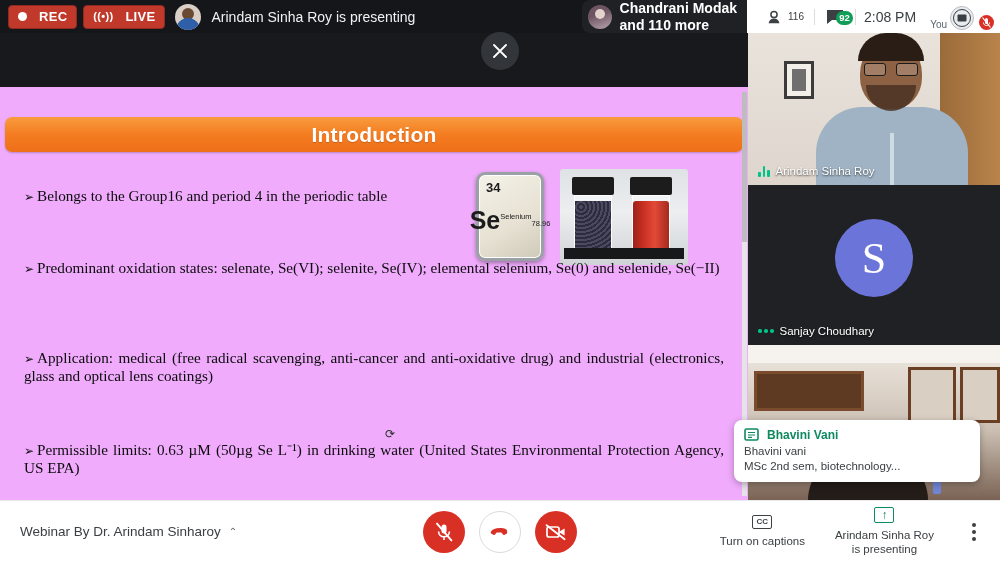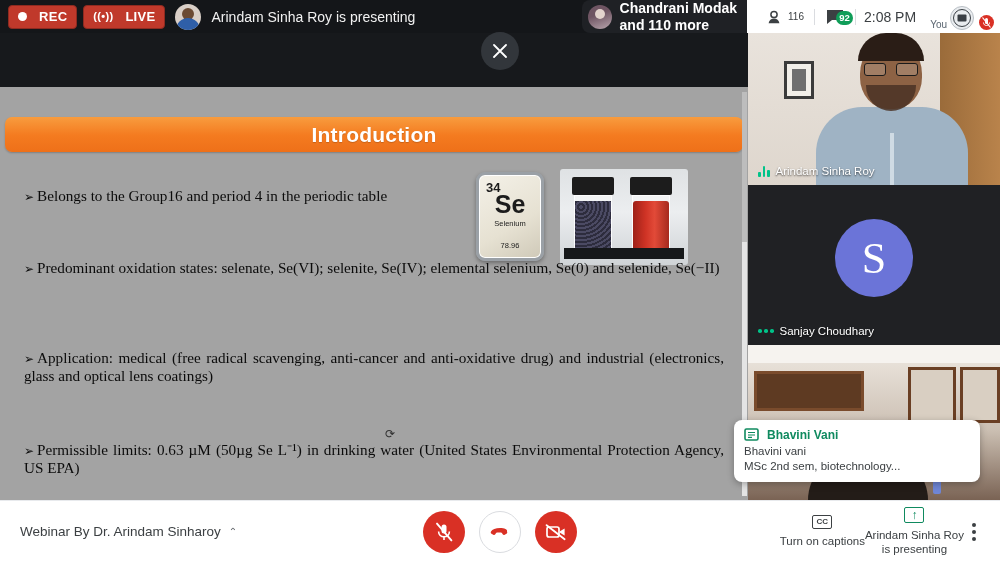--- a/index.html
+++ b/index.html
@@ -93,21 +93,21 @@
   .close-btn {
     position: absolute; left: 481px; top: 32px; width: 38px; height: 38px;
     border-radius: 50%; background: #32363b; z-index: 45;
     display:flex; align-items:center; justify-content:center; cursor: pointer;
   }
   .close-btn svg { display:block; }
 
   
   .slide-area {
     position: absolute; left: 0; top: 87px; width: 748px; height: 413px;
-    background: #a3a3a3; overflow: hidden;
+    background: #f0abfc; overflow: hidden;
   }
   .slide-title-bar {
     position: absolute; left: 5px; top: 30px; width: 738px; height: 35px;
     background: linear-gradient(180deg,#F89C3E 0%, #F47B20 52%, #EE7019 100%);
     border-radius: 7px;
     box-shadow: 0 1px 2px rgba(0,0,0,.22);
     display: flex; align-items: center; justify-content: center;
   }
   .slide-title-bar h1 {
     color: #ffffff; font-size: 21px; font-weight: bold; letter-spacing: .2px;
@@ -130,21 +130,21 @@
   .b4 { left: 24px; top: 282px; width: 700px; }
 
   
   .se-images { position: absolute; left: 476px; top: 10px; width: 212px; height: 96px; }
   .se-tile {
     position: absolute; left: 0; top: 3px; width: 68px; height: 89px;
     border-radius: 9px;
     background: linear-gradient(150deg,#f4f1e8 0%, #e6e1d2 60%, #cfc9b8 100%);
     border: 3px solid #9aa0a6;
     box-shadow: 0 2px 4px rgba(0,0,0,.35), inset 0 0 0 1px #fff;
-    display:flex; flex-direction: column; align-items:center; justify-content:center;
+    display:flex; flex-direction: row; align-items:center; justify-content:center;
     font-family: "Liberation Sans", sans-serif; color: #1c1c1c;
   }
   .se-tile .num { position:absolute; left:7px; top:5px; font-size:13px; font-weight:bold; }
   .se-tile .sym { font-size: 25px; font-weight: bold; margin-top: 7px; }
   .se-tile .nm { font-size: 7.5px; }
   .se-tile .wt { font-size: 7.5px; margin-top: 13px; }
 
   .se-vials {
     position: absolute; left: 84px; top: 0; width: 128px; height: 96px;
     background: linear-gradient(180deg,#dfe2e4 0%, #eceef0 45%, #cfd3d6 100%);
@@ -246,21 +246,21 @@
   .caret { font-size: 10px; color:#5f6368; }
   .center-controls {
     position:absolute; left: 50%; transform: translateX(-50%);
     display:flex; align-items:center; gap: 14px;
   }
   .cbtn { width: 42px; height: 42px; border-radius: 50%; display:flex; align-items:center; justify-content:center; cursor:pointer; }
   .cbtn.red { background:#d93025; }
   .cbtn.ghost { background:#fff; border:1px solid #dadce0; }
   .cbtn svg { display:block; }
   .right-controls {
-    position:absolute; right: 16px; display:flex; align-items:center; 
+    position:absolute; right: 16px; display:flex; align-items:center; gap: 30px;
   }
   .rc-item { display:flex; flex-direction: column; align-items:center; gap:5px; cursor:pointer; }
   .rc-item .lbl { font-size: 11.5px; color:#3c4043; text-align:center; line-height: 1.25; white-space: nowrap;}
   .cc-icon {
     width: 20px; height: 14px; border: 1.6px solid #3c4043; border-radius: 2px;
     font-size: 8px; color:#3c4043; display:flex; align-items:center; justify-content:center; letter-spacing:0px;
     font-weight:bold;
   }
   .present-icon {
     width: 20px; height: 16px; border: 1.6px solid #0f8a5f; border-radius: 2px;

